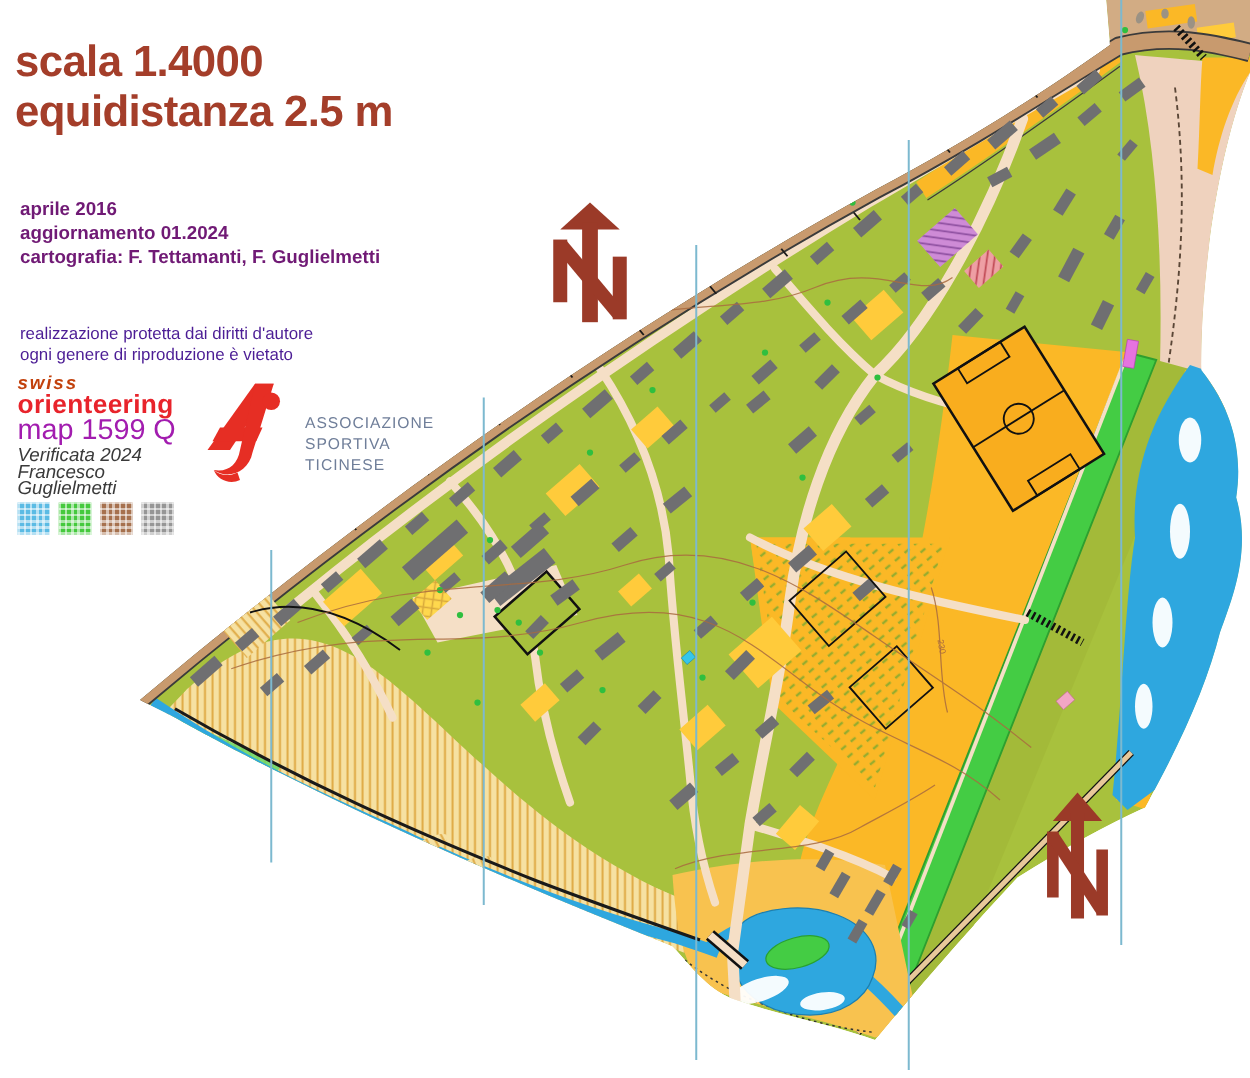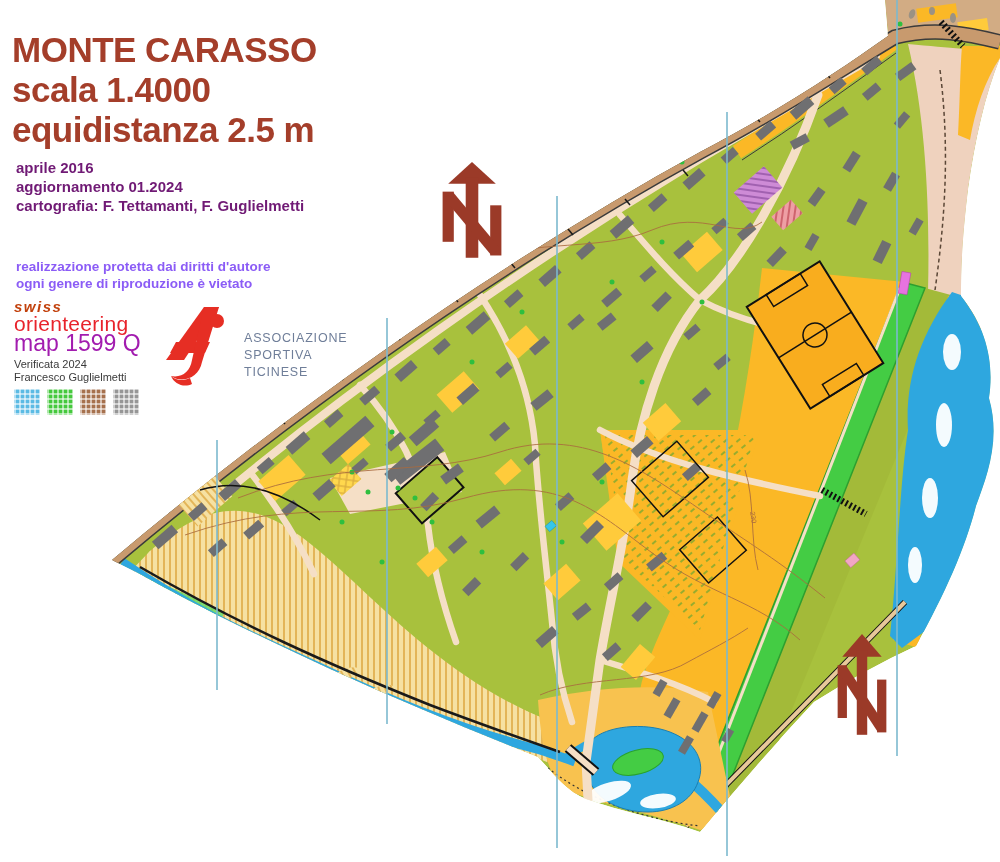--- a/index.html
+++ b/index.html
@@ -2,26 +2,26 @@
 <html><head>
 <meta charset="utf-8">
 <style>
   html,body{margin:0;padding:0;background:#fff;}
   body{width:1000px;height:862px;font-family:"Liberation Sans",sans-serif;overflow:hidden;}
   .sheet{position:relative;width:1000px;height:862px;background:#fff;}
   .mapsvg{position:absolute;left:0;top:0;}
   .title{position:absolute;left:12px;top:30px;color:#A43E2A;font-size:35px;font-weight:bold;line-height:40px;letter-spacing:-0.5px;white-space:nowrap;}
   .info{position:absolute;left:16px;top:158px;color:#701a75;font-size:15px;font-weight:bold;line-height:19px;white-space:nowrap;}
   .info .indent{padding-left:84px;}
-  .copy{position:absolute;left:16px;top:258px;color:#8b5cf6;font-size:13.5px;font-weight:bold;line-height:17px;white-space:nowrap;}
+  .copy{position:absolute;left:16px;top:258px;color:#4c1d95;font-size:13.5px;font-weight:normal;line-height:17px;white-space:nowrap;}
   .swisslogo{position:absolute;left:14px;top:300px;width:135px;}
   .sw1{color:#c2410c;font-size:15px;font-weight:bold;font-style:italic;line-height:14px;letter-spacing:1.5px;}
-  .sw2{color:#E8232B;font-size:21px;font-weight:normal;line-height:20px;letter-spacing:0.3px;}
+  .sw2{color:#E8232B;font-size:21px;font-weight:bold;line-height:20px;letter-spacing:0.3px;}
   .sw3{color:#a21caf;font-size:23px;line-height:19px;}
-  .ver{color:#3A3A3A;font-size:11px;line-height:13px;margin-top:5px;}
+  .ver{color:#3A3A3A;font-size:15px;line-height:13px;margin-top:5px;font-style:italic;}
   .squares{display:flex;gap:7px;margin-top:5px;}
   .sq{width:26px;height:26px;background-image:
       repeating-linear-gradient(0deg,rgba(255,255,255,.55) 0 2px,transparent 2px 5px),
       repeating-linear-gradient(90deg,rgba(255,255,255,.55) 0 2px,transparent 2px 5px);}
   .asti{position:absolute;left:162px;top:304px;display:flex;align-items:center;}
   .asti-text{margin-left:12px;margin-top:16px;color:#6F7E99;font-size:12.5px;line-height:17px;letter-spacing:0.8px;}
 </style>
 </head>
 <body>
 
@@ -335,21 +335,20 @@
     <line x1="897" y1="0" x2="897" y2="756"></line>
   </g>
 
   <g fill="#9B3A28">
     <use href="#narrow" transform="translate(437 162) scale(0.70 0.57)"></use>
     <use href="#narrow" transform="translate(833 634) scale(0.58 0.60)"></use>
   </g>
 </svg>
 
   <div class="title">
-    <div>MONTE CARASSO</div>
     <div>scala 1.4000</div>
     <div>equidistanza 2.5 m</div>
   </div>
 
   <div class="info">
     <div>aprile 2016</div>
     <div>aggiornamento 01.2024</div>
     <div>cartografia: F. Tettamanti, F. Guglielmetti</div>
   </div>
 

